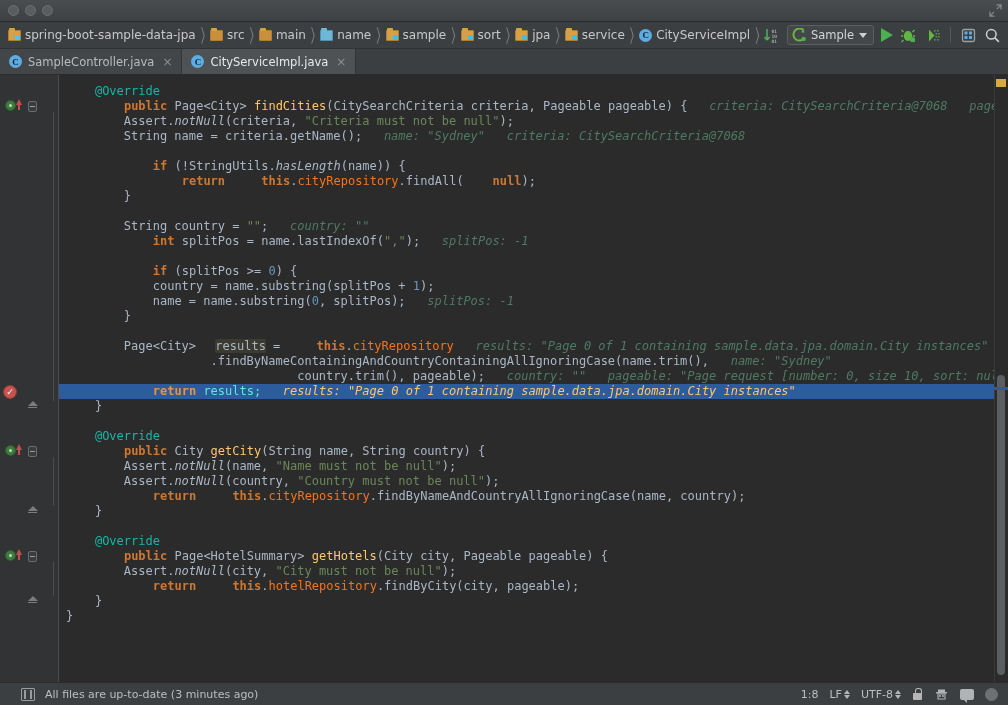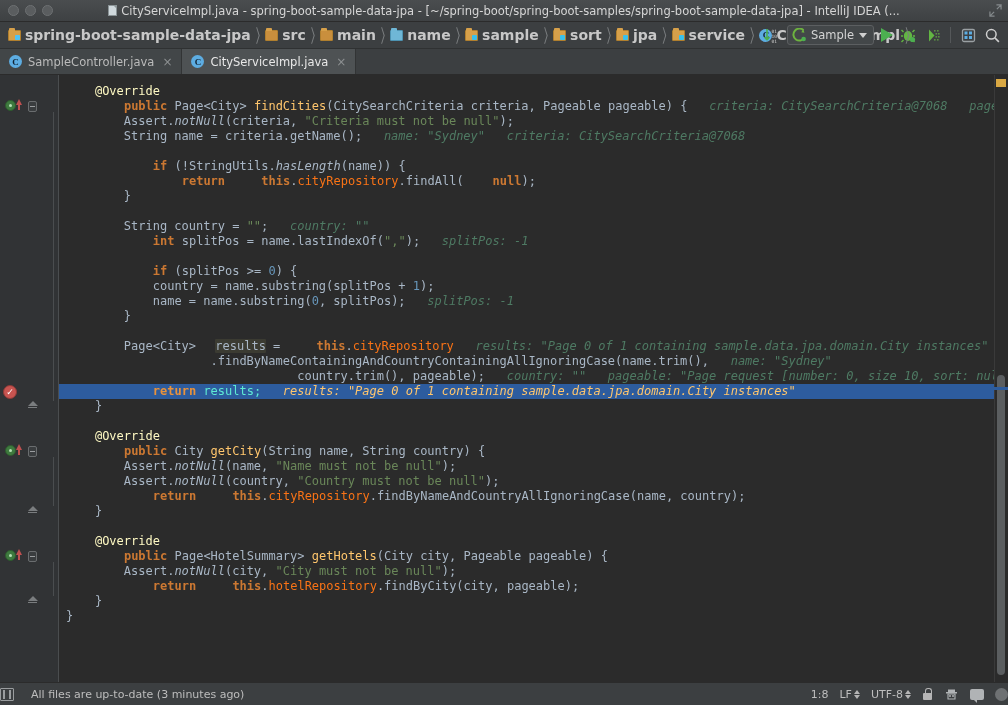--- a/index.html
+++ b/index.html
@@ -50,21 +50,21 @@
   .navbar {
     height: 27px; width: 100%;
     background: #3c3f41;
     border-bottom: 1px solid #2f3132;
     display: flex; align-items: center;
     padding-left: 8px;
     font-size: 11.5px; color: #bbbbbb;
   }
   .crumbs { display: flex; align-items: center; flex: 1; min-width: 0; }
   .crumb { display: flex; align-items: center; gap: 4px; white-space: nowrap; }
-  .crumb-label { color: #c8c8c8; font-size: 14px; font-weight: bold; }
+  .crumb-label { color: #c8c8c8; font-size: 12px; }
   .crumb-sep {
     color: #7a7d7f; margin: 0 5px; font-size: 13px;
     transform: scaleY(1.45); display: inline-block;
   }
   .folder {
     width: 13px; height: 11px; position: relative; flex: none;
   }
   .folder i {
     position: absolute; inset: 0; border-radius: 1px;
     background: #d6a04a; border: 1px solid #b07f2e;
@@ -142,21 +142,21 @@
   .ln { height: 15px; padding-left: 7px; position: relative; }
   .ln.hl { background: #2d5c9e; }
 
   
   .kw   { color: #cc7832; font-weight: bold; padding-left: 29px; }
   .txt  { color: #a9b7c6; }
   .str  { color: #6a8759; }
   .num  { color: #6897bb; }
   .fld  { color: #f97316; }
   .mth  { color: #ffc66d; }
-  .ann  { color: #fef9c3; }
+  .ann  { color: #14b8a6; }
   .itl  { color: #a9b7c6; font-style: italic; }
   .hint { color: #4e7a63; font-style: italic; }
   .hint-hl { color: #ffc66d; font-style: italic; }
   .hl .txt { color: #5eead4; }
   .hl .kw  { color: #e8923c; font-weight: bold; }
   .mark { background: #3b3b32; border-radius: 1px; margin-left: 12px; }
 
   
   .gm { position: absolute; }
   .ovr {
@@ -215,30 +215,30 @@
   }
   .sbtrackmark { position: absolute; right: 0; width: 14px; height: 3px; }
 
   
   .statusbar {
     position: absolute; left: 0; right: 0; bottom: 0; height: 23px;
     background: #3c3f41; border-top: 1px solid #2b2b2b;
     display: flex; align-items: center;
     font-size: 11px; color: #bdbdbd;
   }
-  .sb-left { display: flex; align-items: center; gap: 17px; padding-left: 0; }
+  .sb-left { display: flex; align-items: center; gap: 10px; padding-left: 21px; }
   .sb-ico {
     width: 14px; height: 13px; border: 1px solid #9a9d9f; border-radius: 1px;
     position: relative;
   }
   .sb-ico::before, .sb-ico::after {
     content: ''; position: absolute; top: 1px; bottom: 1px; width: 2px; background: #9a9d9f;
   }
   .sb-ico::before { left: 2px; } .sb-ico::after { right: 2px; }
-  .sb-right { margin-left: auto; display: flex; align-items: center; gap: 11px; }
+  .sb-right { margin-left: auto; display: flex; align-items: center; gap: 11px; padding-right: 10px; }
   .spin { display: inline-flex; flex-direction: column; margin-left: 2px; gap: 1px; }
   .spin b { width: 0; height: 0; border-left: 3px solid transparent; border-right: 3px solid transparent; }
   .spin b.u { border-bottom: 4px solid #b5b5b5; }
   .spin b.d { border-top: 4px solid #b5b5b5; }
   .sb-item { display: flex; align-items: center; }
   .lock {
     width: 11px; height: 12px; position: relative;
   }
   .lock::before {
     content: ''; position: absolute; left: 1px; bottom: 0; width: 9px; height: 7px;
@@ -260,24 +260,20 @@
   .circ { width: 13px; height: 13px; border-radius: 50%; background: #6e7173; }
 </style>
 </head>
 <body>
 
 <div class="titlebar">
   <div class="traffic">
     <span class="tl-dot"></span>
     <span class="tl-dot"></span>
     <span class="tl-dot"></span>
-  </div>
-  <div class="title-text">
-    <span class="doc-ico"></span>
-    <span>CityServiceImpl.java - spring-boot-sample-data-jpa - [~/spring-boot/spring-boot-samples/spring-boot-sample-data-jpa] - IntelliJ IDEA (...</span>
   </div>
   <svg class="win-expand" viewBox="0 0 14 14">
     <path d="M8 1h5v5M13 1L8.5 5.5M6 13H1V8M1 13l4.5-4.5" stroke="#9aa0a3" stroke-width="1.3" fill="none"></path>
   </svg>
 </div>
 
 <div class="navbar">
   <div class="crumbs">
 
     <span class="crumb">

